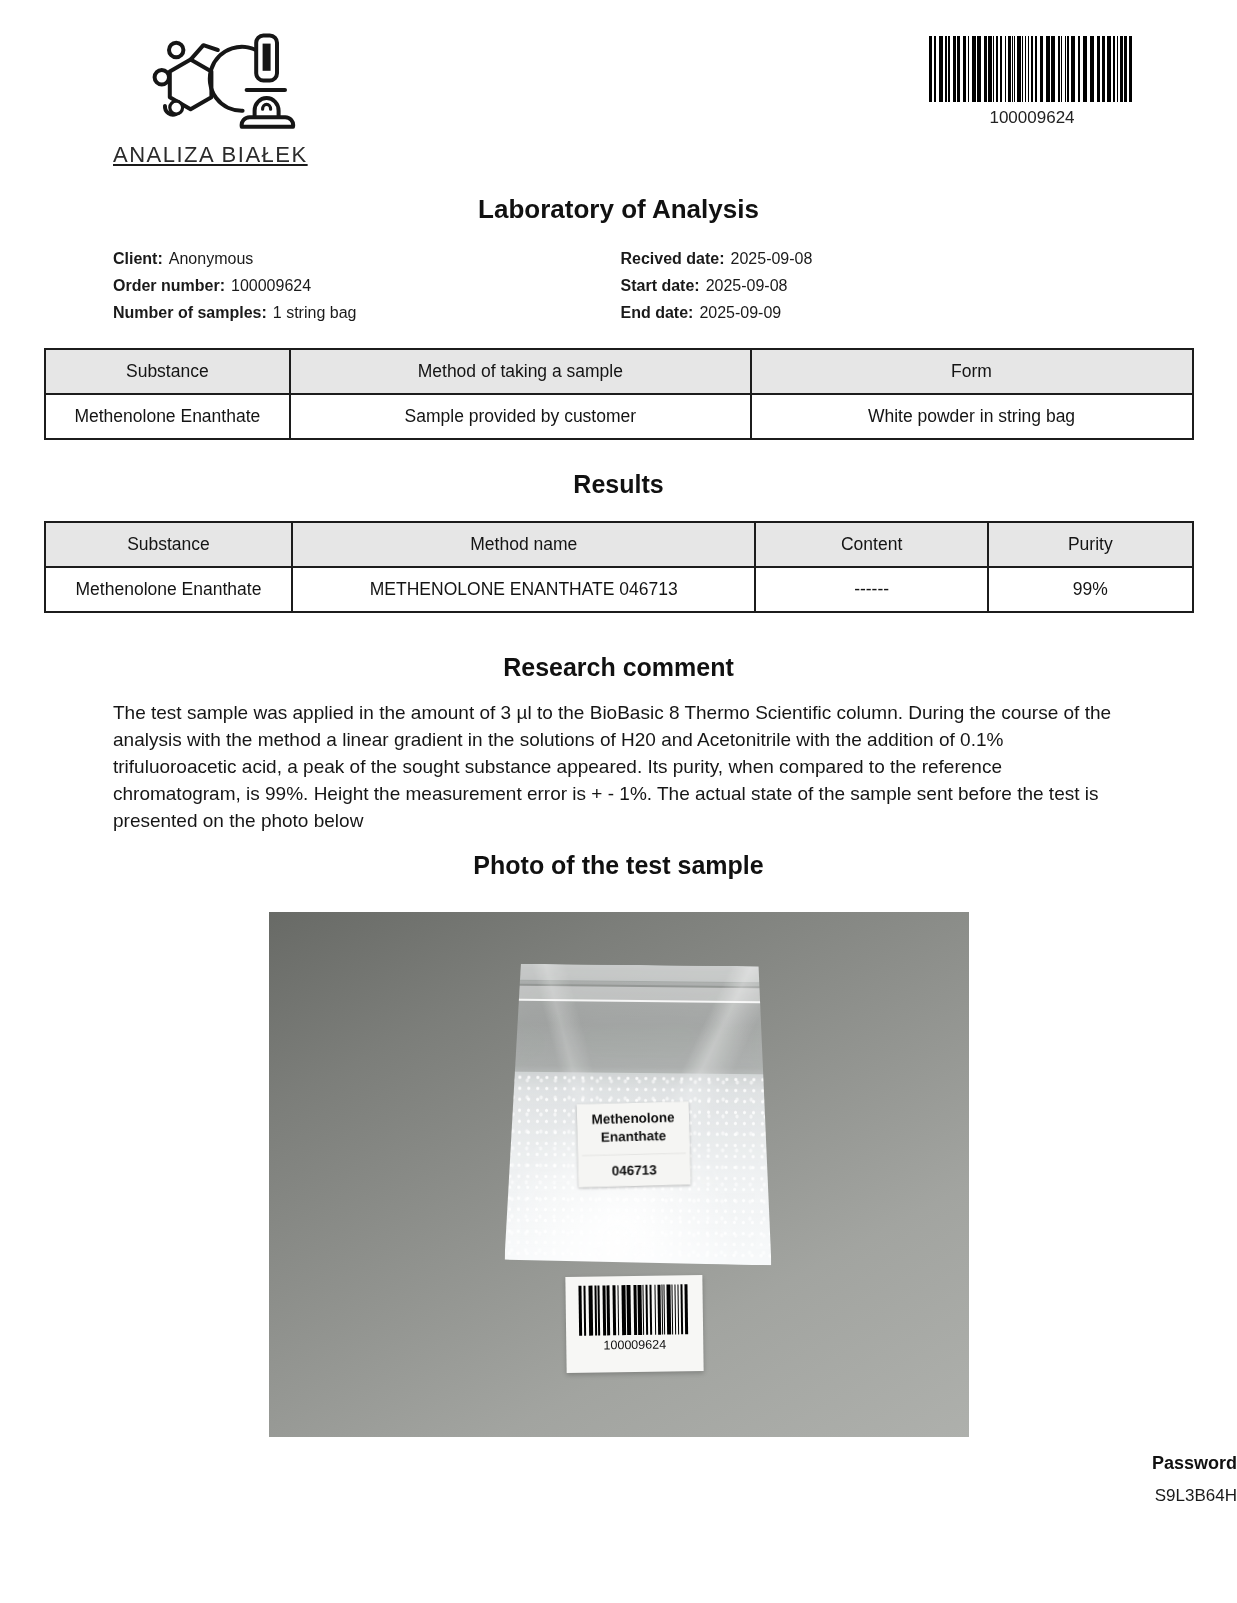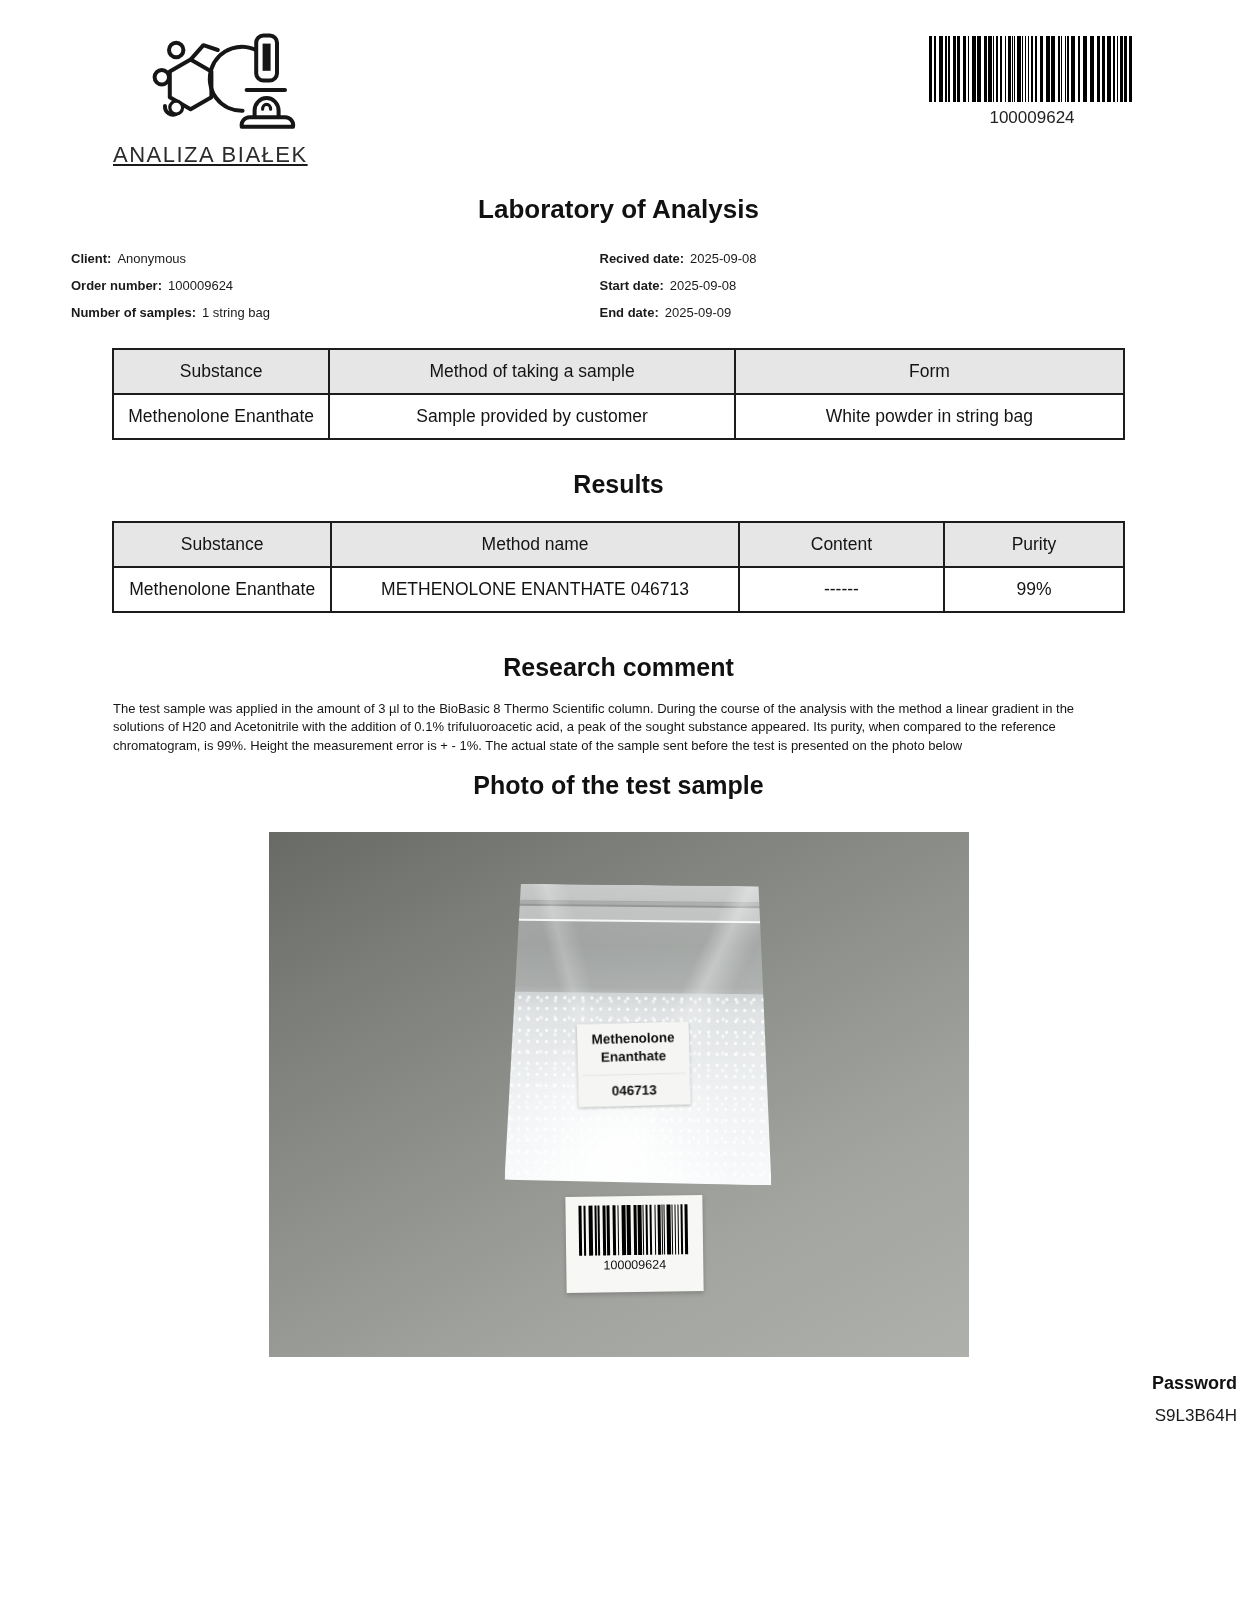--- a/index.html
+++ b/index.html
@@ -14,30 +14,30 @@
   .barcode-block{width:230px;text-align:center;padding-top:10px;}
   .barcode-bars{display:flex;align-items:stretch;height:66px;width:206px;margin:0 auto;}
   .barcode-bars span{background:#000;height:100%;flex:none;}
   .barcode-bars i{height:100%;flex:none;}
   .barcode-num{font-size:17px;color:#222;margin-top:6px;}
 
   h1{font-size:26px;text-align:center;margin:26px 0 0;color:#111;}
   h2{font-size:25px;text-align:center;margin:30px 0 0;color:#111;}
 
   
-  .info-grid{display:grid;grid-template-columns:1fr 1fr;margin:20px 109px 0 71px;font-size:13px;line-height:27px;}
+  .info-grid{display:grid;grid-template-columns:1fr 1fr;margin:20px 109px 0 113px;font-size:16px;line-height:27px;}
   .info-line .lbl{font-weight:bold;margin-right:6px;}
 
   
-  table{border-collapse:collapse;width:1013px;margin:22px auto 0;table-layout:fixed;}
+  table{border-collapse:collapse;width:1150px;margin:22px auto 0;table-layout:fixed;}
   th,td{border:2px solid #1c1c1c;font-size:17.5px;text-align:center;padding:11px 6px;font-weight:normal;color:#141414;}
   th{background:#e6e6e6;}
 
   
-  .comment{margin:18px 109px 0 113px;font-size:13px;line-height:1.42;color:#161616;}
+  .comment{margin:18px 109px 0 113px;font-size:19px;line-height:1.42;color:#161616;}
 
   
   .photo{position:relative;width:700px;height:525px;margin:32px auto 0;
     background:linear-gradient(152deg,#686a66 0%,#7c7e7a 22%,#90928e 48%,#a2a4a0 72%,#aeb0ac 100%);
     overflow:hidden;}
   .bag{position:absolute;left:237px;top:53px;width:267px;height:299px;
     transform:rotate(0.6deg);
     clip-path:polygon(5% 0,94% 0,100% 100%,0 99%);
     background:linear-gradient(to bottom,rgba(238,242,244,0.50) 0%,rgba(226,230,232,0.40) 20%,rgba(230,234,236,0.45) 34%,rgba(242,245,247,0.72) 42%,rgba(246,248,249,0.85) 70%,rgba(250,251,252,0.92) 100%);
     filter:drop-shadow(0 9px 12px rgba(30,32,30,0.28));}

